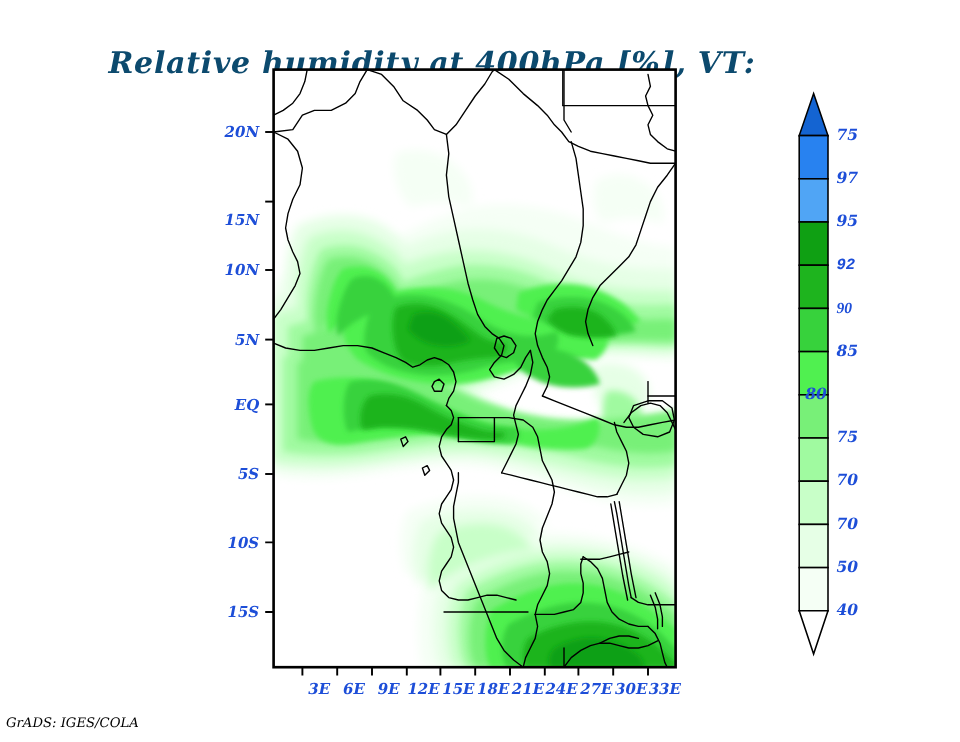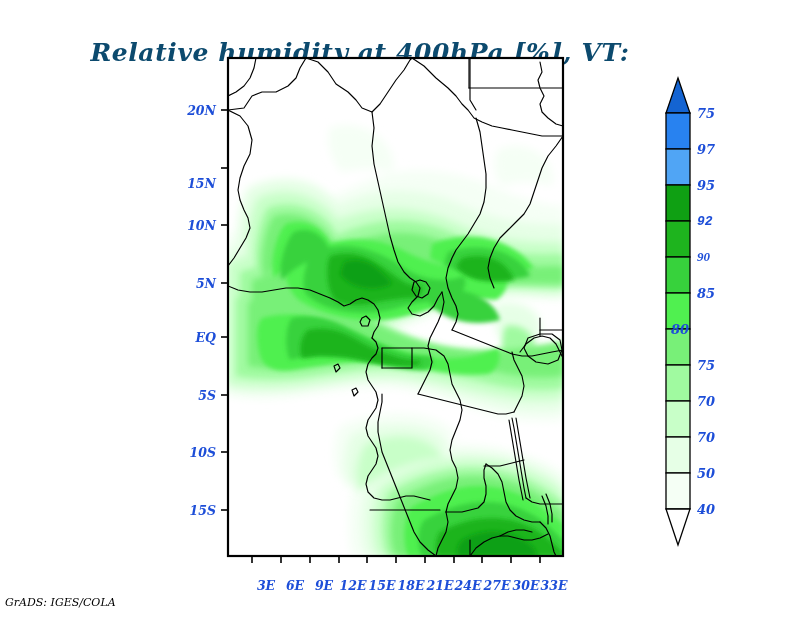--- a/index.html
+++ b/index.html
@@ -21,21 +21,21 @@
     font-size:11px; font-style:italic; font-weight:normal;
     color:#000; font-family:"DejaVu Serif",serif;
   }
 
   .axlabel{
     position:absolute; font-style:italic; font-weight:bold;
     font-size:12.5px; color:#1d4ed8; font-family:"DejaVu Serif",serif;
     white-space:nowrap;
   }
   .ylab{ text-align:right; transform:translateY(-50%); }
-  .xlab{ text-align:right; transform:translateX(-50%);margin-top:12px; }
+  .xlab{ text-align:right; transform:translateX(-50%); }
   .cblab{ transform:translateY(-50%); font-size:13px; }
 </style>
 </head>
 <body>
 
 <div id="title">Relative humidity at 400hPa [%], VT: 2020100700</div>
 
 <div id="plotwrap">
 <svg id="fig" width="800" height="618" viewBox="0 0 800 618">
   <defs>

